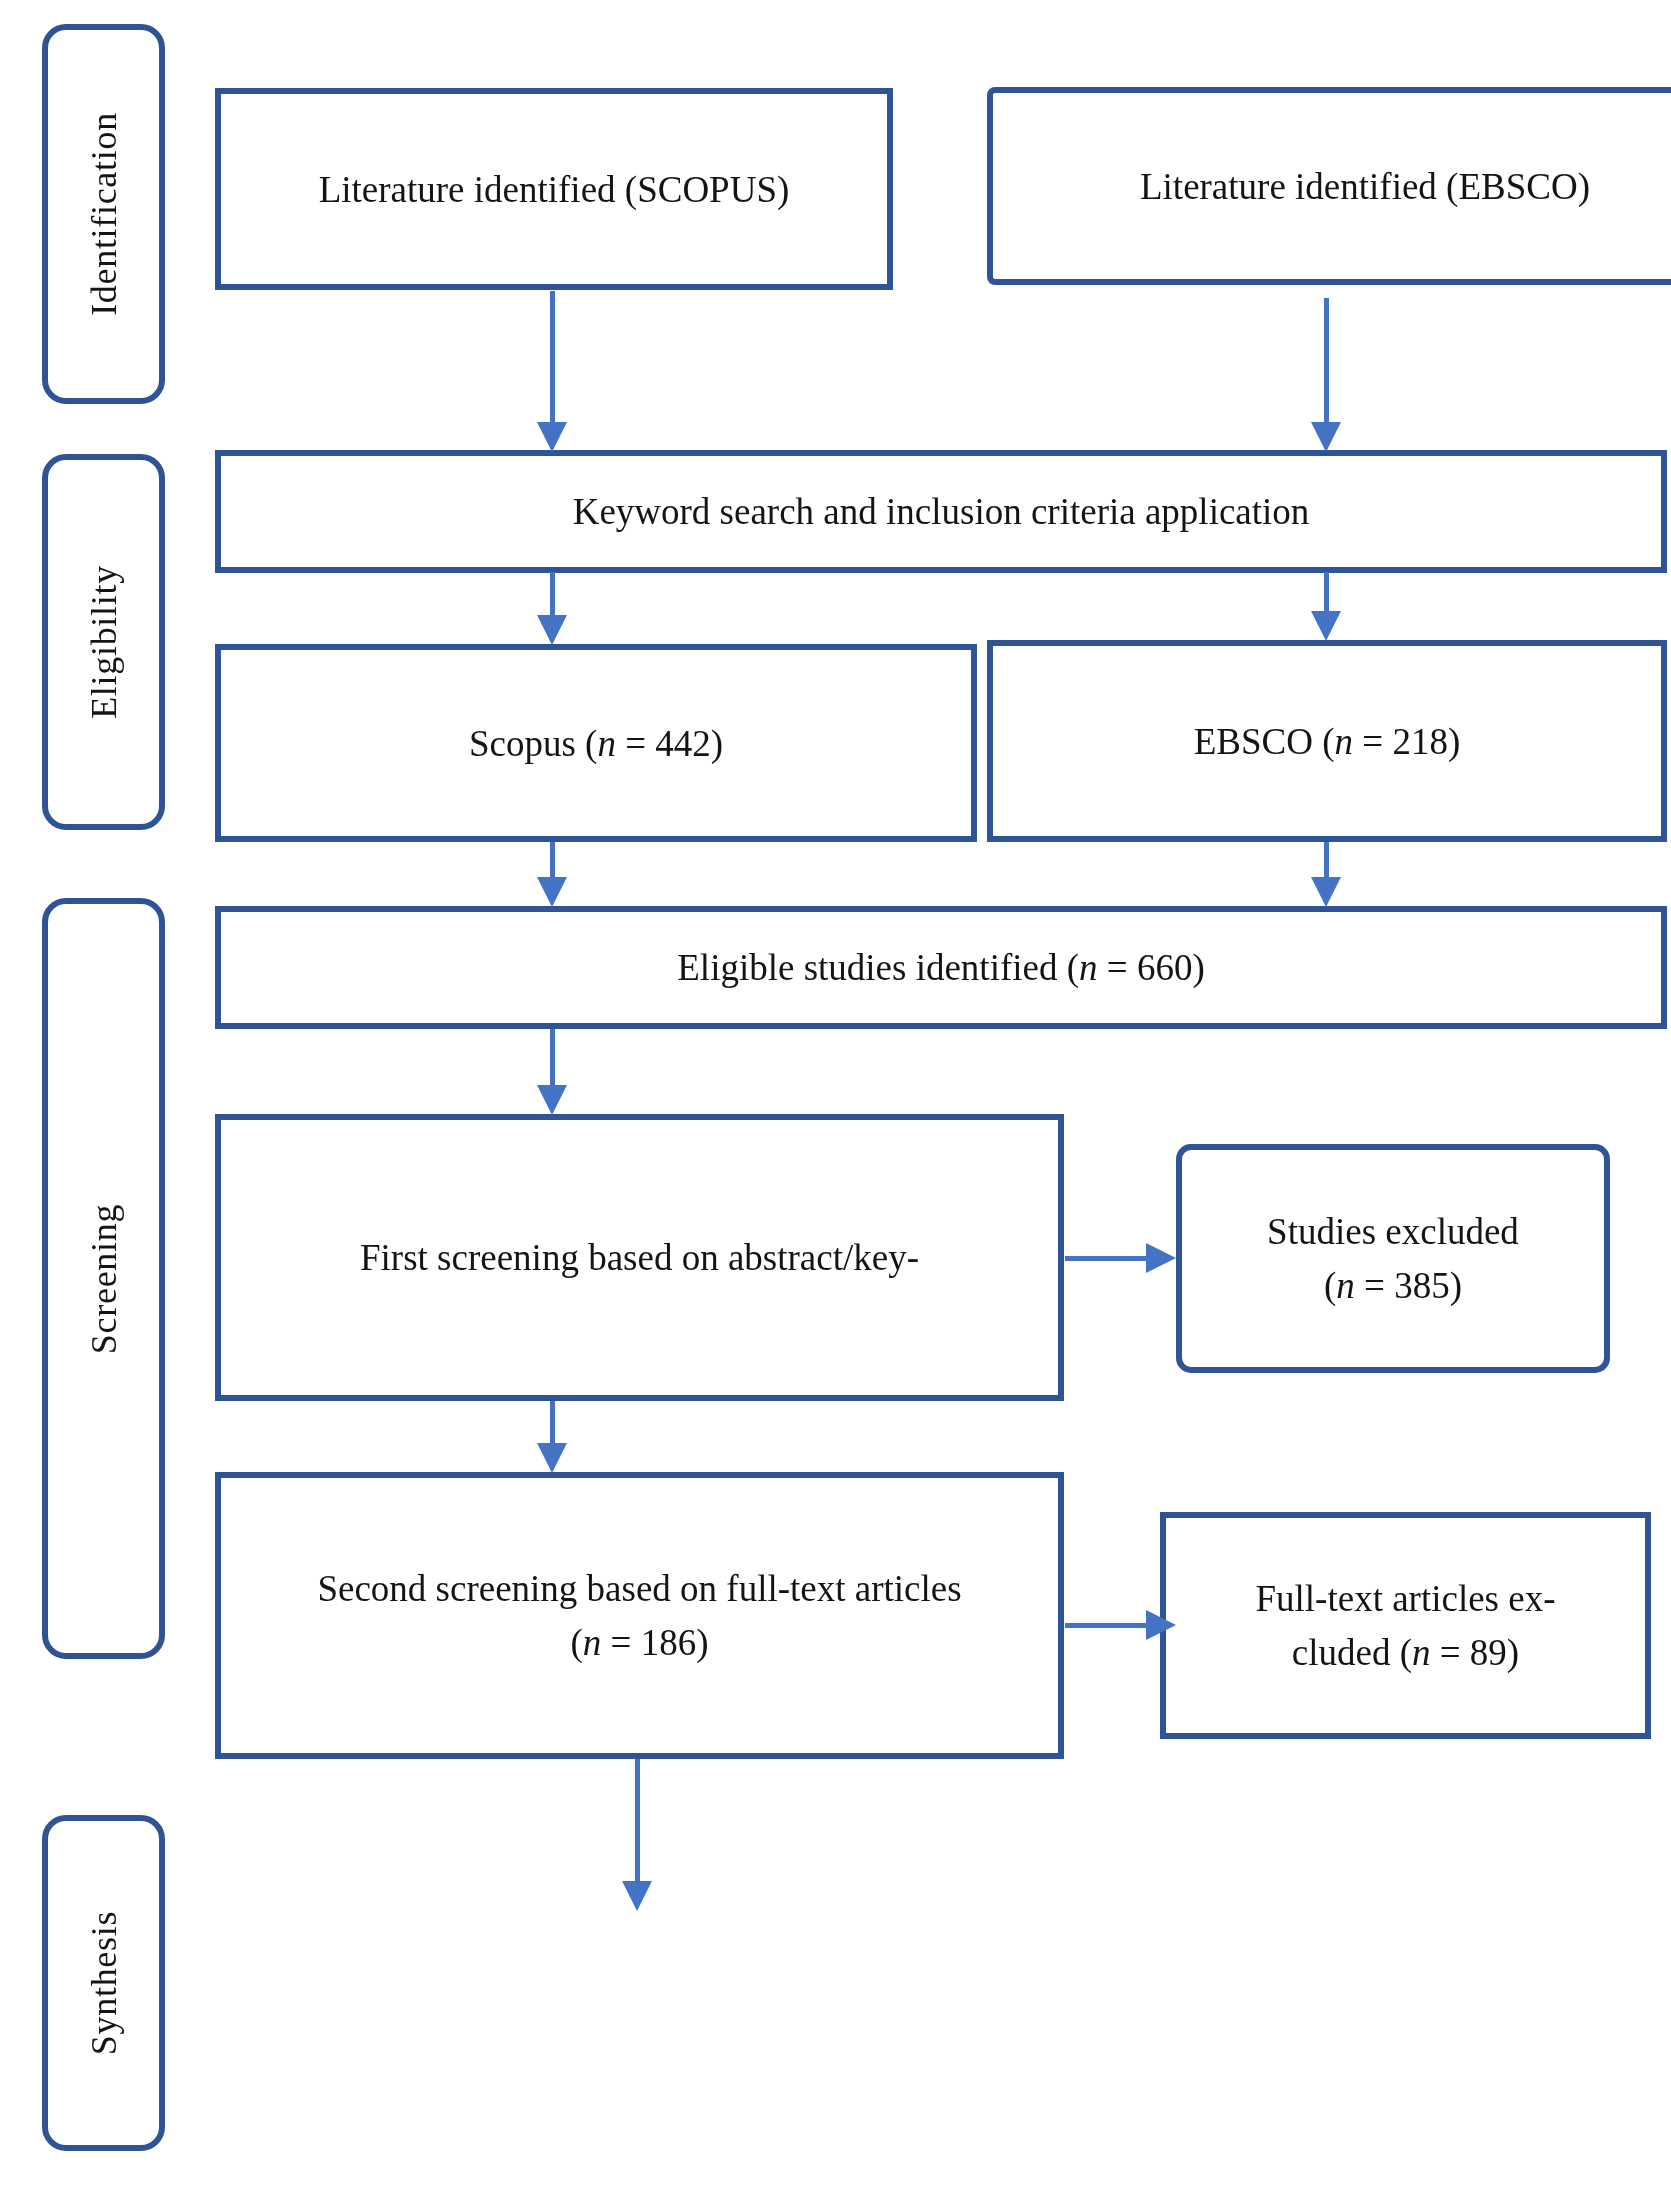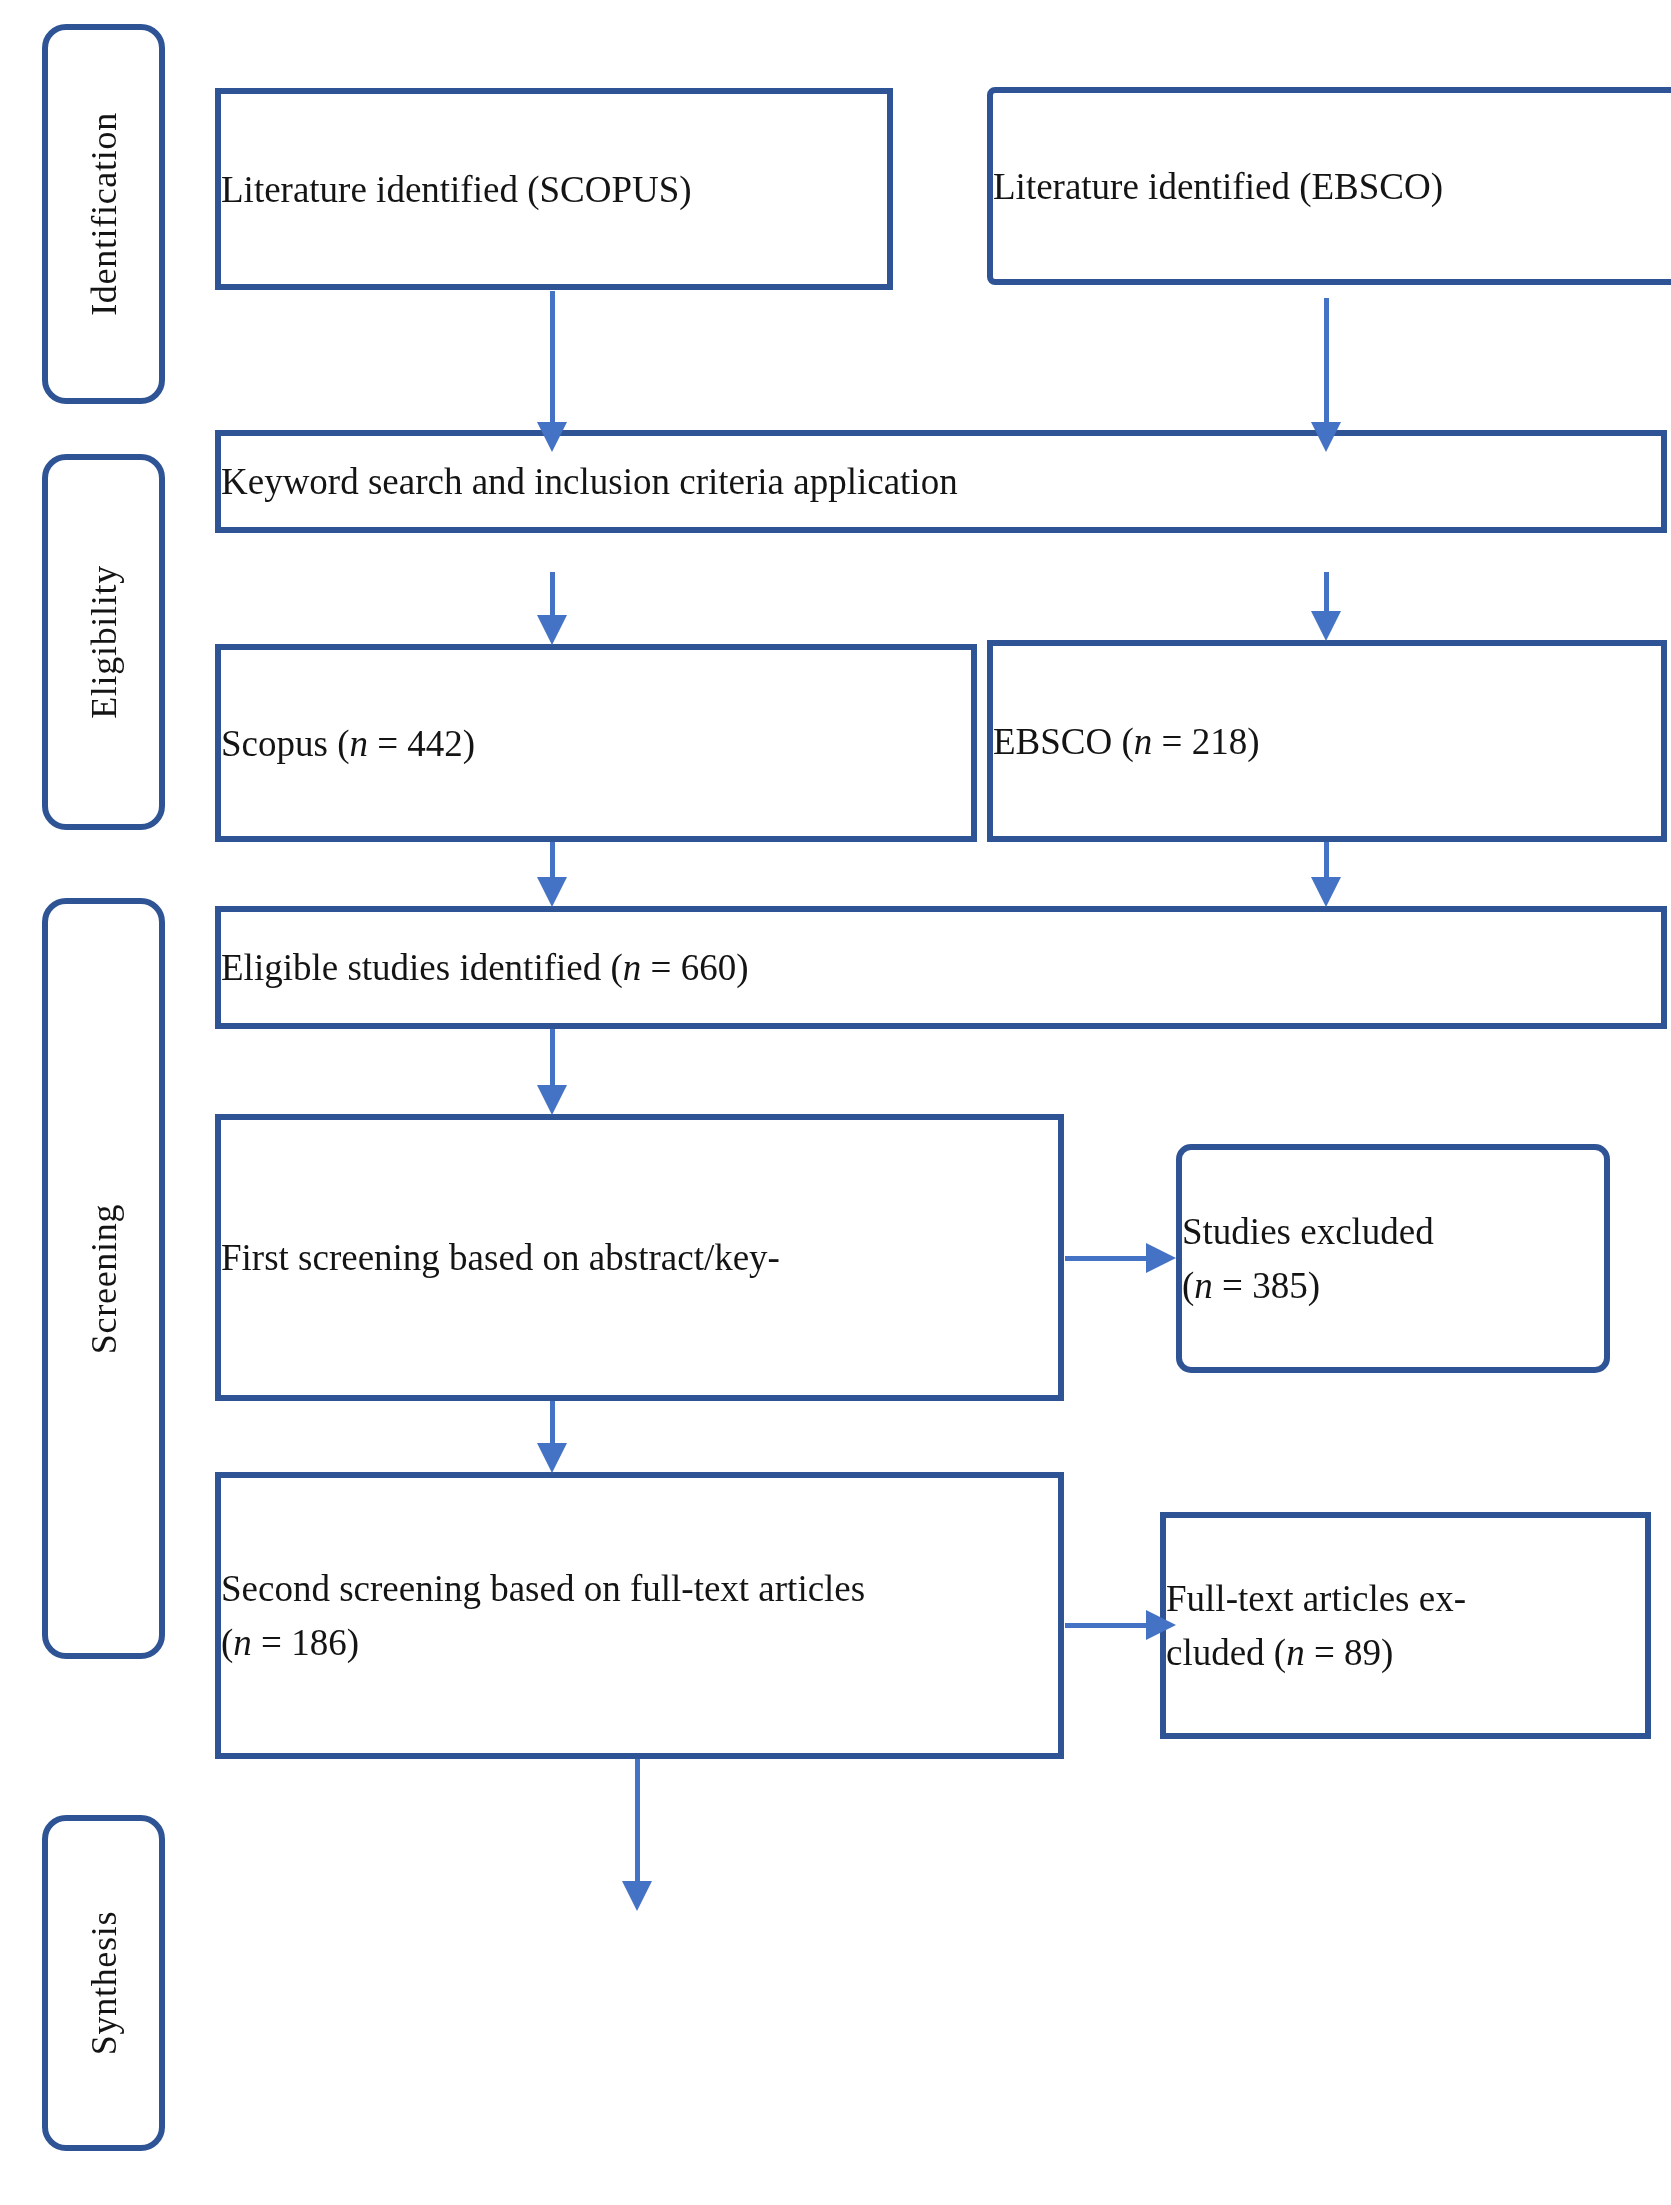--- a/index.html
+++ b/index.html
@@ -25,21 +25,21 @@
   }
   .stage .vtext{
     position:absolute;top:50%;left:50%;
     transform:translate(-50%,-50%) rotate(-90deg);
     white-space:nowrap;font-size:36px;letter-spacing:0.7px;
   }
 
   
   .fbox{
     position:absolute;background:#fff;border:6px solid var(--border);
-    display:flex;flex-direction:column;align-items:flex-start;justify-content:center;
+    display:flex;flex-direction:column;align-items:center;justify-content:center;
     text-align:center;font-size:37px;line-height:1.0;
   }
   .fbox .line{white-space:nowrap;}
   .gap50{gap:17px;}
   .gap60{gap:40px;}
   .fbox i{font-style:italic;}
 
   
   .varrow{position:absolute;width:4.6px;background:var(--arrow);}
   .varrow .head{
@@ -73,21 +73,21 @@
     <div class="vtext">Synthesis</div>
   </div>
 
   <div class="fbox" style="left:215px;top:88px;width:678px;height:202px;">
     <div class="line">Literature identified (SCOPUS)</div>
   </div>
   <div class="fbox" style="left:987px;top:87px;width:756px;height:198px;border-radius:8px;">
     <div class="line">Literature identified (EBSCO)</div>
   </div>
 
-  <div class="fbox" style="left:215px;top:430px;width:1452px;height:103px;">
+  <div class="fbox" style="left:215px;top:450px;width:1452px;height:123px;">
     <div class="line">Keyword search and inclusion criteria application</div>
   </div>
 
   <div class="fbox" style="left:215px;top:644px;width:762px;height:198px;">
     <div class="line">Scopus (<i>n</i> = 442)</div>
   </div>
   <div class="fbox" style="left:987px;top:640px;width:680px;height:202px;">
     <div class="line">EBSCO (<i>n</i> = 218)</div>
   </div>
 

